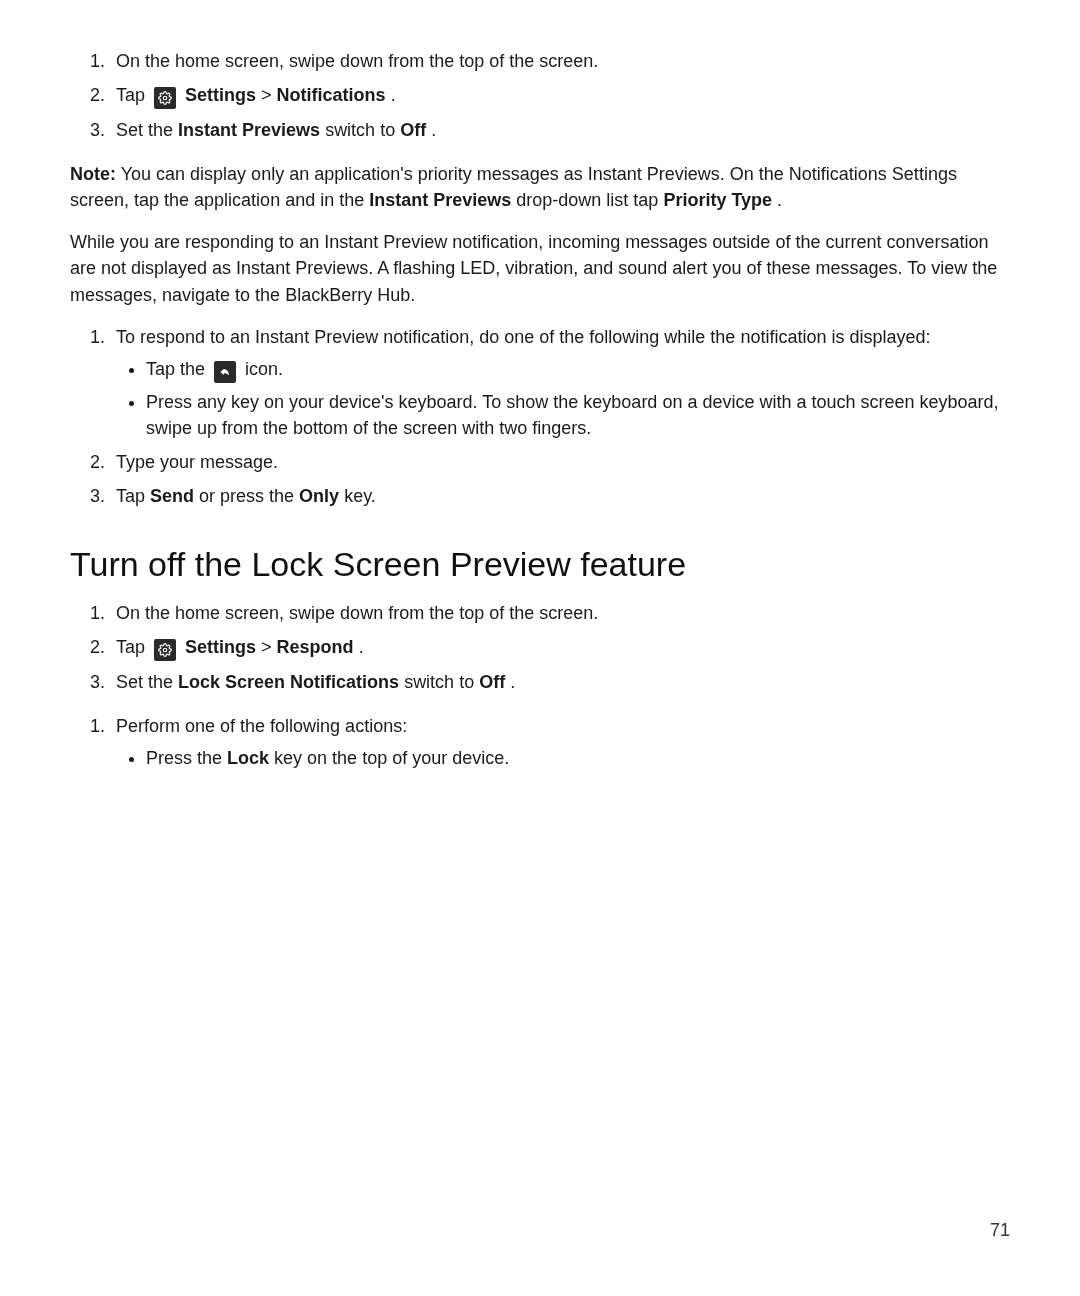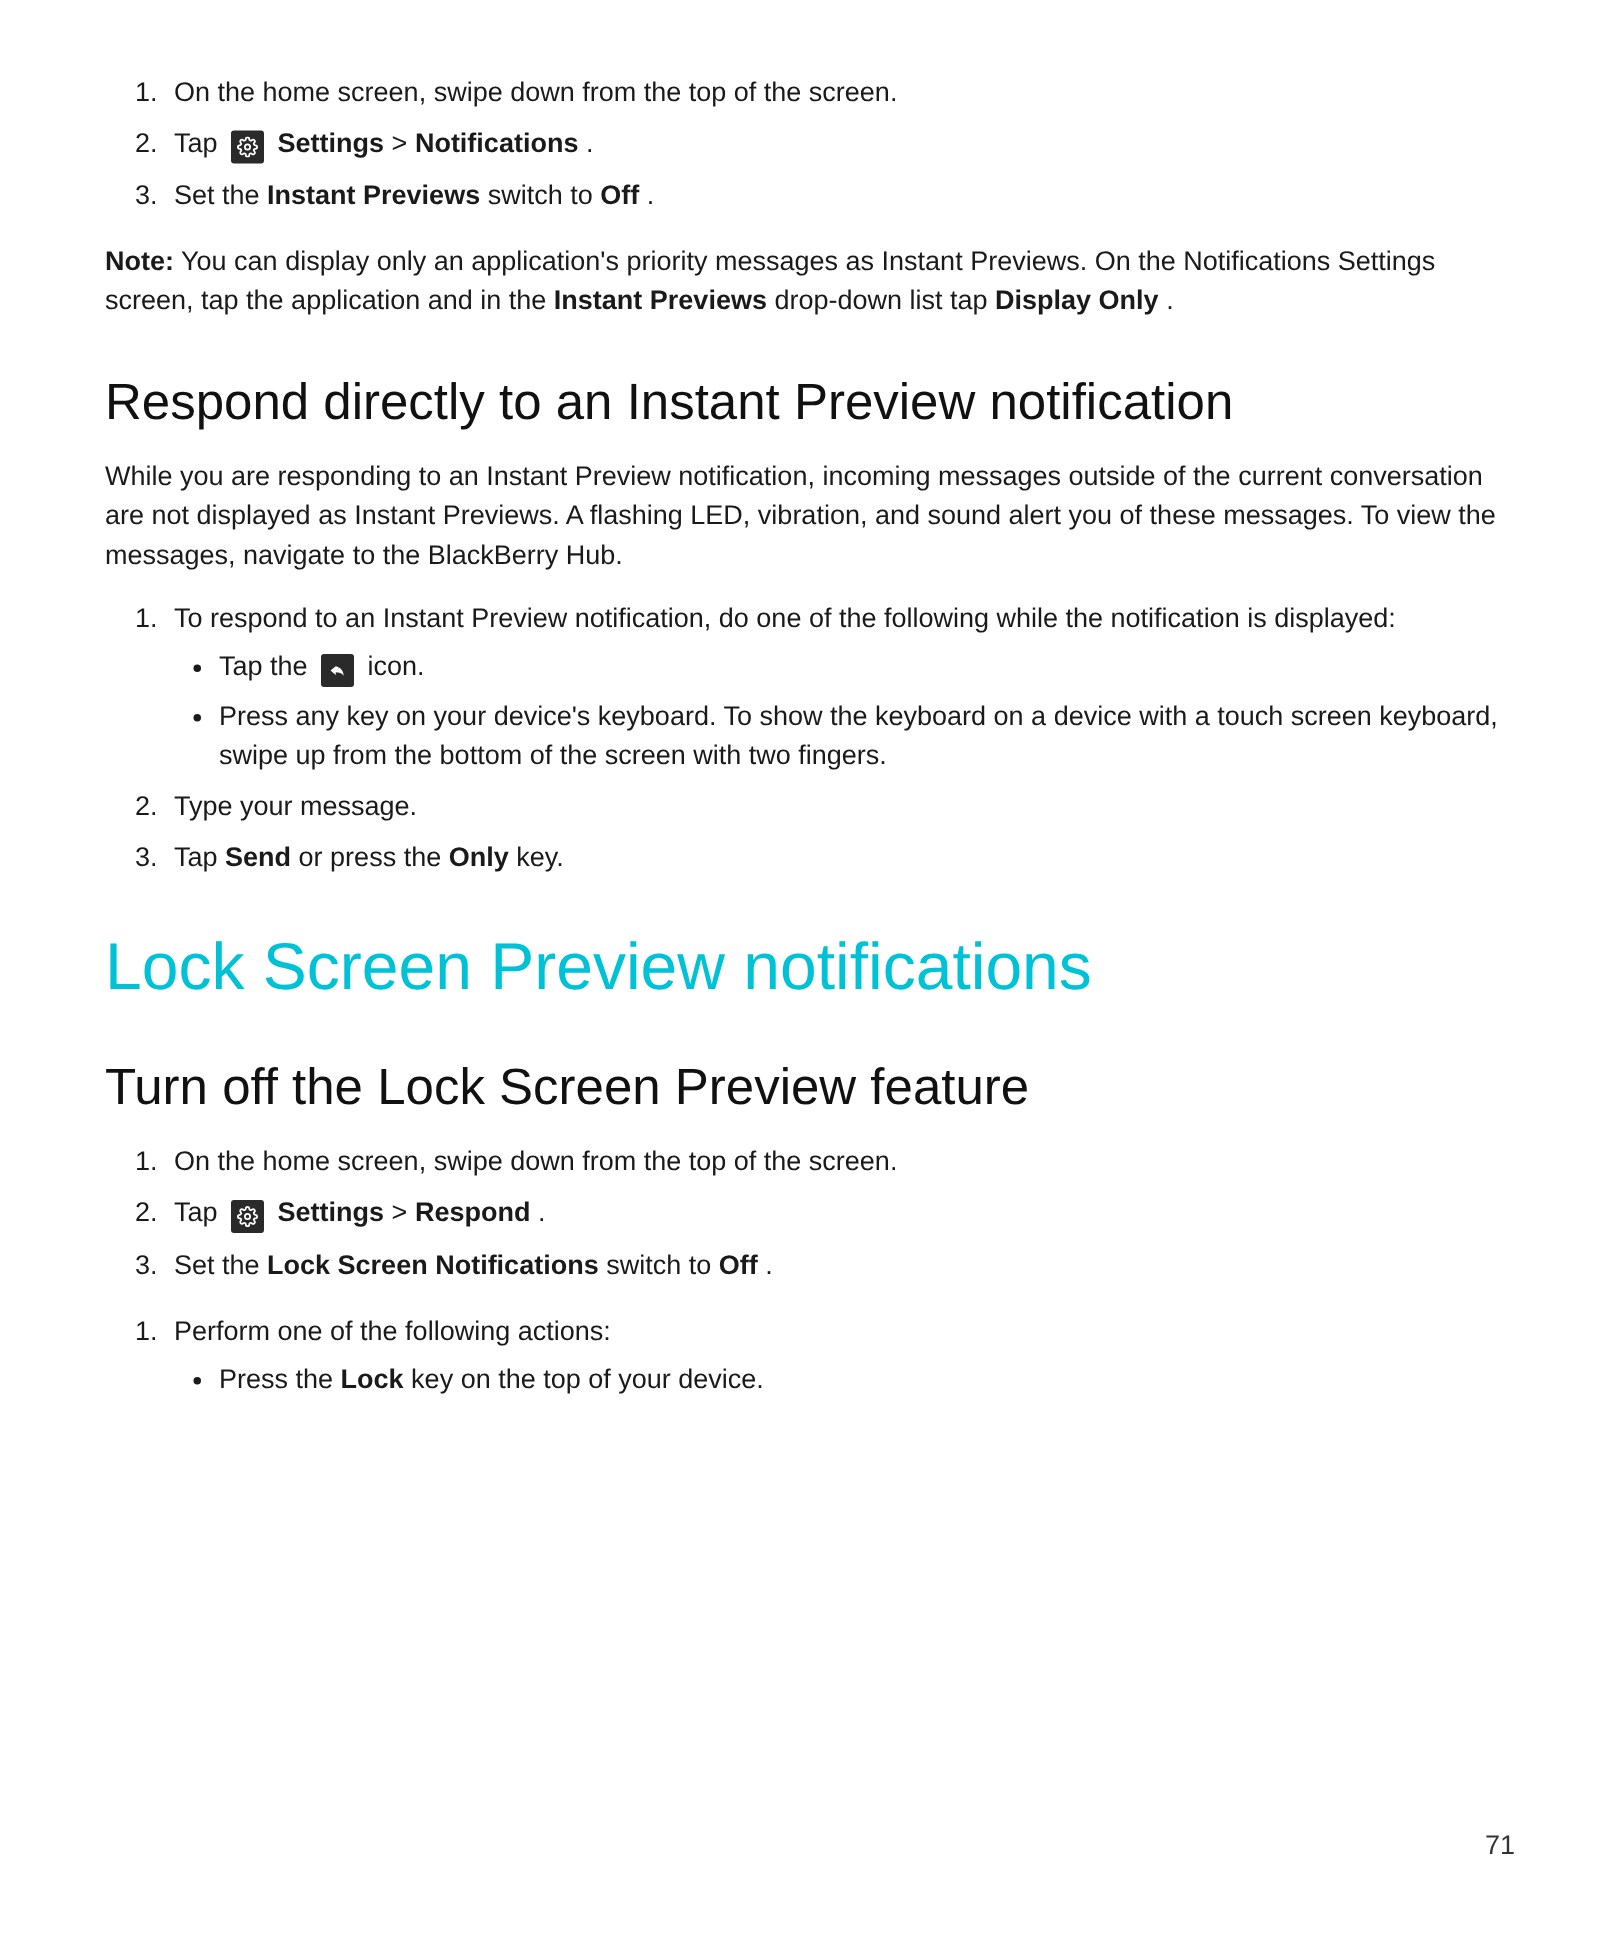--- a/index.html
+++ b/index.html
@@ -115,25 +115,24 @@
       <span class="b inline">Off</span>
       <span class="inline">.</span>
     </li>
   </ol>
 
   <p class="body">
     <span class="b inline">Note:</span>
     <span class="inline"> You can display only an application's priority messages as Instant Previews. On the Notifications Settings screen, tap the application and in the </span>
     <span class="b inline">Instant Previews</span>
     <span class="inline"> drop-down list tap </span>
-    <span class="b inline">Display Only</span>
+    <span class="b inline">Priority Type</span>
     <span class="inline">.</span>
   </p>
 
-  <h2 class="section">Respond directly to an Instant Preview notification</h2>
   <p class="body">While you are responding to an Instant Preview notification, incoming messages outside of the current conversation are not displayed as Instant Previews. A flashing LED, vibration, and sound alert you of these messages. To view the messages, navigate to the BlackBerry Hub.</p>
 
   <ol class="steps">
     <li>
       <span>To respond to an Instant Preview notification, do one of the following while the notification is displayed:</span>
       <ul class="bullets">
         <li>
           <span class="inline">Tap the </span>
           <span class="icon-box">
             <svg width="14" height="14" viewBox="0 0 24 24" fill="#fff">
@@ -148,21 +147,20 @@
     <li>Type your message.</li>
     <li>
       <span class="inline">Tap </span>
       <span class="b inline">Send</span>
       <span class="inline"> or press the </span>
       <span class="b inline">Only</span>
       <span class="inline"> key.</span>
     </li>
   </ol>
 
-  <h1 class="chapter">Lock Screen Preview notifications</h1>
 
   <h2 class="section">Turn off the Lock Screen Preview feature</h2>
   <ol class="steps">
     <li>On the home screen, swipe down from the top of the screen.</li>
     <li>
       <span class="inline">Tap </span>
       <span class="icon-box">
         <svg width="14" height="14" viewBox="0 0 24 24" fill="none" stroke="#fff" stroke-width="2">
           <circle cx="12" cy="12" r="3"></circle>
           <path d="M19.4 15a1.7 1.7 0 0 0 .34 1.87l.06.06a2 2 0 1 1-2.83 2.83l-.06-.06a1.7 1.7 0 0 0-1.87-.34 1.7 1.7 0 0 0-1 1.55V21a2 2 0 1 1-4 0v-.09a1.7 1.7 0 0 0-1-1.55 1.7 1.7 0 0 0-1.87.34l-.06.06a2 2 0 1 1-2.83-2.83l.06-.06a1.7 1.7 0 0 0 .34-1.87 1.7 1.7 0 0 0-1.55-1H3a2 2 0 1 1 0-4h.09a1.7 1.7 0 0 0 1.55-1 1.7 1.7 0 0 0-.34-1.87l-.06-.06a2 2 0 1 1 2.83-2.83l.06.06a1.7 1.7 0 0 0 1.87.34H9a1.7 1.7 0 0 0 1-1.55V3a2 2 0 1 1 4 0v.09a1.7 1.7 0 0 0 1 1.55 1.7 1.7 0 0 0 1.87-.34l.06-.06a2 2 0 1 1 2.83 2.83l-.06.06a1.7 1.7 0 0 0-.34 1.87V9a1.7 1.7 0 0 0 1.55 1H21a2 2 0 1 1 0 4h-.09a1.7 1.7 0 0 0-1.55 1z"></path>

